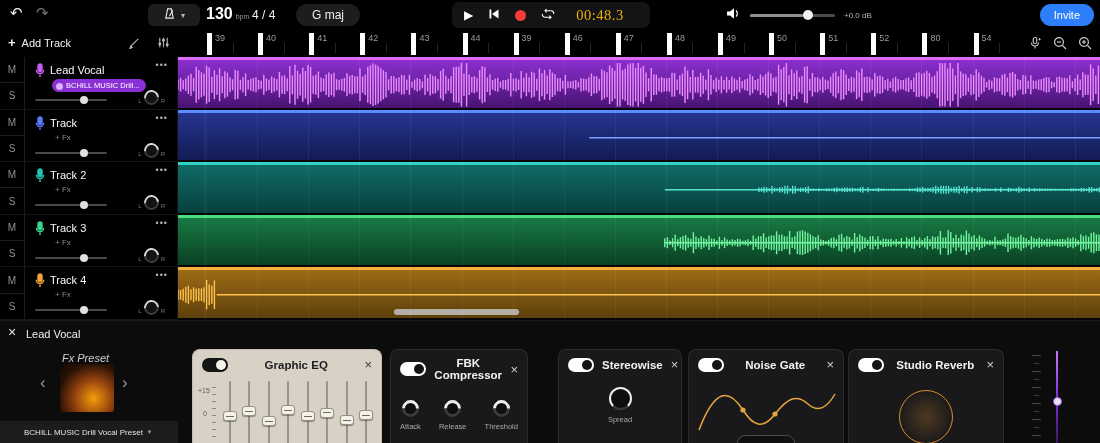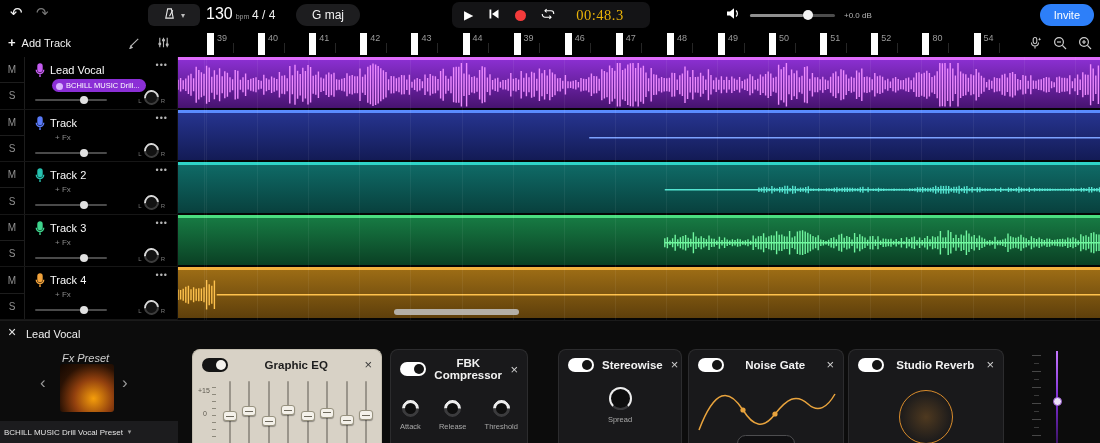--- a/index.html
+++ b/index.html
@@ -9,42 +9,42 @@
 
   
   .topbar{position:absolute;left:0;top:0;width:1100px;height:30px;background:#000}
   .topbar>*{position:absolute}
   .icon-btn{background:none;border:none;color:#fff;cursor:pointer;font-family:inherit}
   .tb-undo{left:10px;top:4px;font-size:15px;color:#f0f0f0}
   .tb-redo{left:36px;top:4px;font-size:15px;color:#787878}
   .tb-metro{left:148px;top:4px;width:52px;height:22px;background:#1d1d1f;border:none;border-radius:6px;display:flex;align-items:center;justify-content:center;gap:5px;cursor:pointer}
   .tb-metro .chev{font-size:8px;color:#bbb}
   .tb-bpm{left:206px;top:5px;display:flex;align-items:baseline;gap:3px;cursor:pointer}
-  .tb-bpm .v{font-size:16px;font-weight:normal;color:#fff}
+  .tb-bpm .v{font-size:16px;font-weight:bold;color:#fff}
   .tb-bpm .u{font-size:7px;color:#9a9a9a}
   .tb-sig{left:252px;top:8px;font-size:12px;color:#f0f0f0;cursor:pointer}
   .tb-key{left:296px;top:4px;height:22px;padding:0 16px;background:#1d1d1f;border:none;border-radius:11px;color:#f0f0f0;font-size:12px;display:flex;align-items:center;cursor:pointer}
   .tb-transport{left:452px;top:2px;width:198px;height:26px;background:#141416;border-radius:7px;display:flex;align-items:center;gap:15px;padding:0 12px}
   .tp-play{font-size:12px;color:#fff}
   .rec-dot{width:11px;height:11px;border-radius:50%;background:#f43b3b;border:none;cursor:pointer}
   .tb-time{font-size:14.5px;color:#eab308;letter-spacing:.5px;margin-left:6px;background:none;border:none;font-family:Liberation Serif, serif}
   .tb-vol{left:726px;top:0;height:30px;display:flex;align-items:center;gap:9px}
   .vol-track{position:relative;width:85px;height:3px;background:#4c4c4c;border-radius:2px;cursor:pointer}
   .vol-fill{position:absolute;left:0;top:0;height:3px;width:62%;background:#8f8f8f;border-radius:2px}
   .vol-handle{position:absolute;left:62%;top:-4px;width:10px;height:10px;border-radius:50%;background:#f2f2f2}
   .vol-db{font-size:8px;color:#b5b5b5}
   .tb-invite{right:6px;top:4px;height:22px;padding:0 14px;background:#2d7ff9;color:#fff;border:none;border-radius:11px;font-size:11px;display:flex;align-items:center;cursor:pointer}
 
   
   .toolbar{position:absolute;left:0;top:30px;width:1100px;height:27px;background:#000}
   .add-track{position:absolute;left:8px;top:5px;display:flex;align-items:center;gap:6px;background:none;border:none;color:#f0f0f0;font-size:11px;cursor:pointer;font-family:inherit}
   .add-track .plus{font-size:13px;font-weight:bold}
   .tool-icons{position:absolute;left:128px;top:6px;display:flex;gap:16px}
   .ruler{position:absolute;left:179px;top:0;width:842px;height:27px;cursor:pointer}
-  .bar-tick{position:absolute;top:3px;bottom:2px;border-left:7px solid #ffffff}
+  .bar-tick{position:absolute;top:3px;bottom:2px;border-left:5px solid #ffffff}
   .bar-tick span{position:absolute;left:3px;top:0;font-size:9px;color:#9a9a9a}
   .bar-tick.minor{top:13px;bottom:4px;border-left:1px solid #262626}
   .ruler-actions{position:absolute;right:8px;top:6px;display:flex;gap:11px}
 
   
   .main{position:absolute;left:0;top:57px;width:1100px;height:263px;display:flex}
   .panel{width:178px;background:#000;display:flex;flex-direction:column;border-right:1px solid #101010}
   .panel-row{flex:1;display:flex;border-bottom:1px solid #161616;position:relative}
   .ms{width:25px;border-right:1px solid #1d1d1d;display:flex;flex-direction:column}
   .ms-btn{flex:1;background:none;border:none;border-bottom:1px solid #1d1d1d;color:#919191;font-size:10px;cursor:pointer;font-family:inherit}
@@ -72,21 +72,21 @@
 
   
   .bottom{position:absolute;left:0;top:320px;width:1100px;height:123px;background:#0c0c0c;border-top:1px solid #1b1b1b;display:flex}
   .preset-col{width:178px;position:relative}
   .pc-close{position:absolute;left:8px;top:3px;font-size:14px;color:#e8e8e8;background:none;border:none;cursor:pointer}
   .pc-track{position:absolute;left:26px;top:7px;font-size:11px;color:#f0f0f0}
   .pc-label{position:absolute;left:62px;top:31px;font-size:11px;color:#cfcfcf;font-style:italic}
   .pc-prev{position:absolute;left:40px;top:52px;font-size:17px;color:#9a9a9a;background:none;border:none;cursor:pointer}
   .pc-next{position:absolute;left:122px;top:52px;font-size:17px;color:#9a9a9a;background:none;border:none;cursor:pointer}
   .pc-thumb{position:absolute;left:60px;top:43px;width:54px;height:48px;border-radius:3px;cursor:pointer;background:radial-gradient(circle at 62% 72%,#f59e0b,#92400e 40%,#2a1204 72%,#120701 100%)}
-  .preset-drop{position:absolute;left:0;bottom:0;width:178px;height:22px;background:#1c1c1e;border:none;display:flex;align-items:center;gap:5px;padding:0 4px;color:#e3e3e3;font-size:8px;cursor:pointer;font-family:inherit;white-space:nowrap}
+  .preset-drop{position:absolute;left:0;bottom:0;width:178px;height:22px;background:#1c1c1e;border:none;display:flex;align-items:center;gap:5px;padding:0 24px;color:#e3e3e3;font-size:8px;cursor:pointer;font-family:inherit;white-space:nowrap}
   .preset-drop .chev{font-size:7px;color:#9a9a9a}
 
   .cards{flex:1;position:relative}
   .card{position:absolute;top:28px;bottom:0;background:#19191b;border:1px solid #2c2c2e;border-bottom:none;border-radius:8px 8px 0 0}
   .card-head{display:flex;align-items:center;gap:8px;padding:7px 9px}
   .toggle{position:relative;width:26px;height:14px;border-radius:7px;background:#fff;border:none;cursor:pointer;flex:none}
   .toggle::after{content:"";position:absolute;right:2px;top:2px;width:10px;height:10px;border-radius:50%;background:#141414}
   .toggle.dark{background:#141414}
   .toggle.dark::after{background:#f5f3ee}
   .card-title{flex:1;text-align:center;font-size:11.5px;font-weight:bold;color:#f2f2f2}

